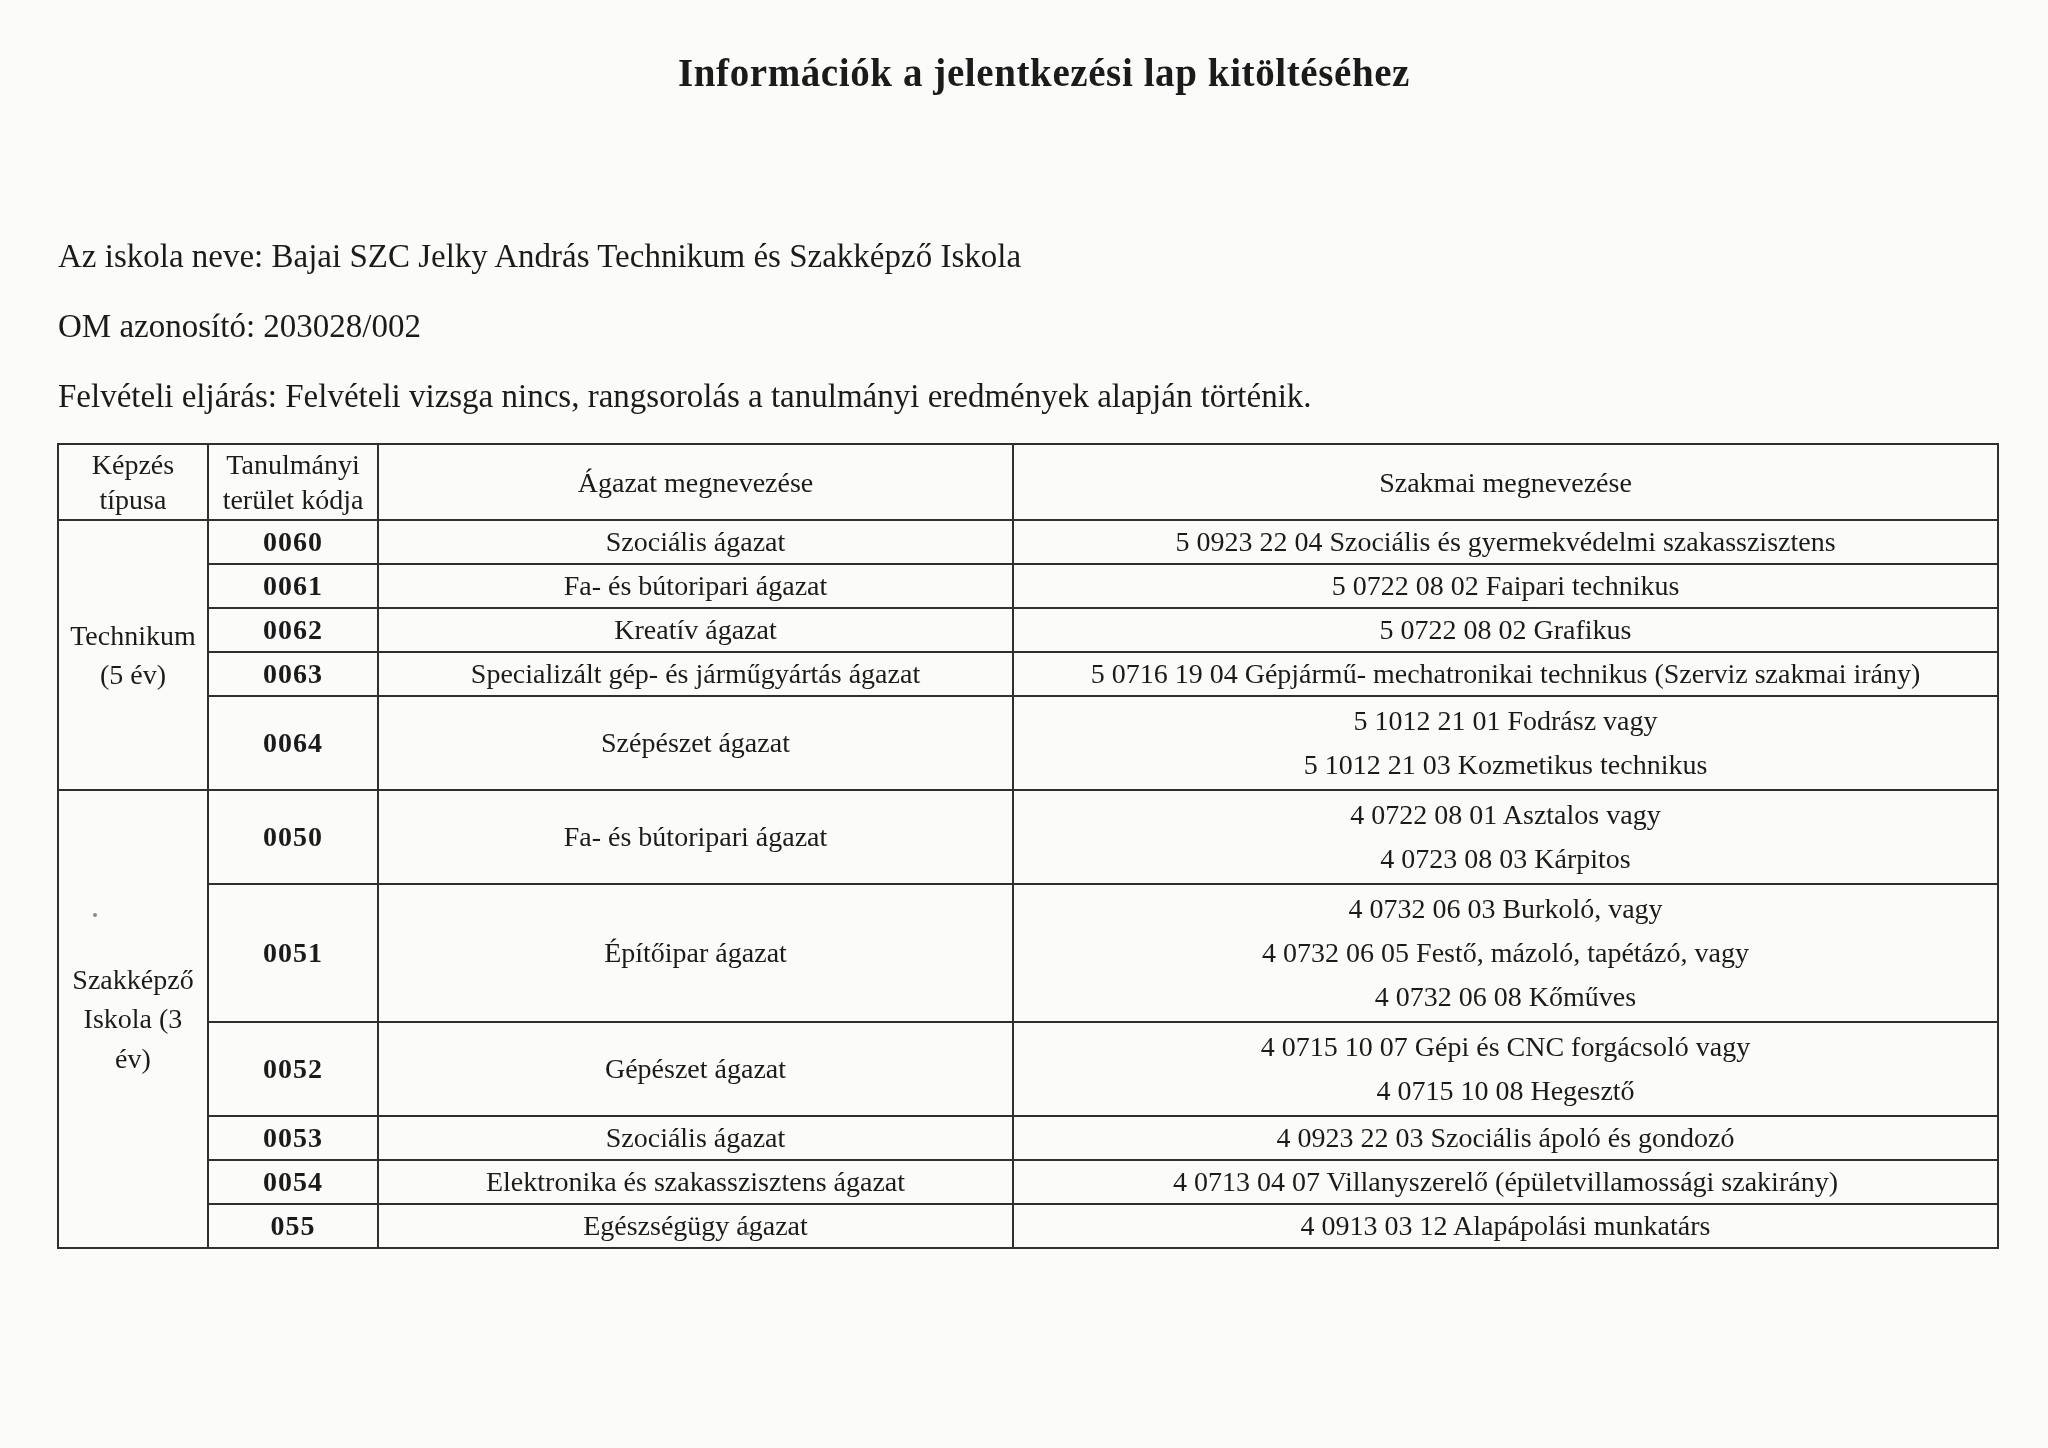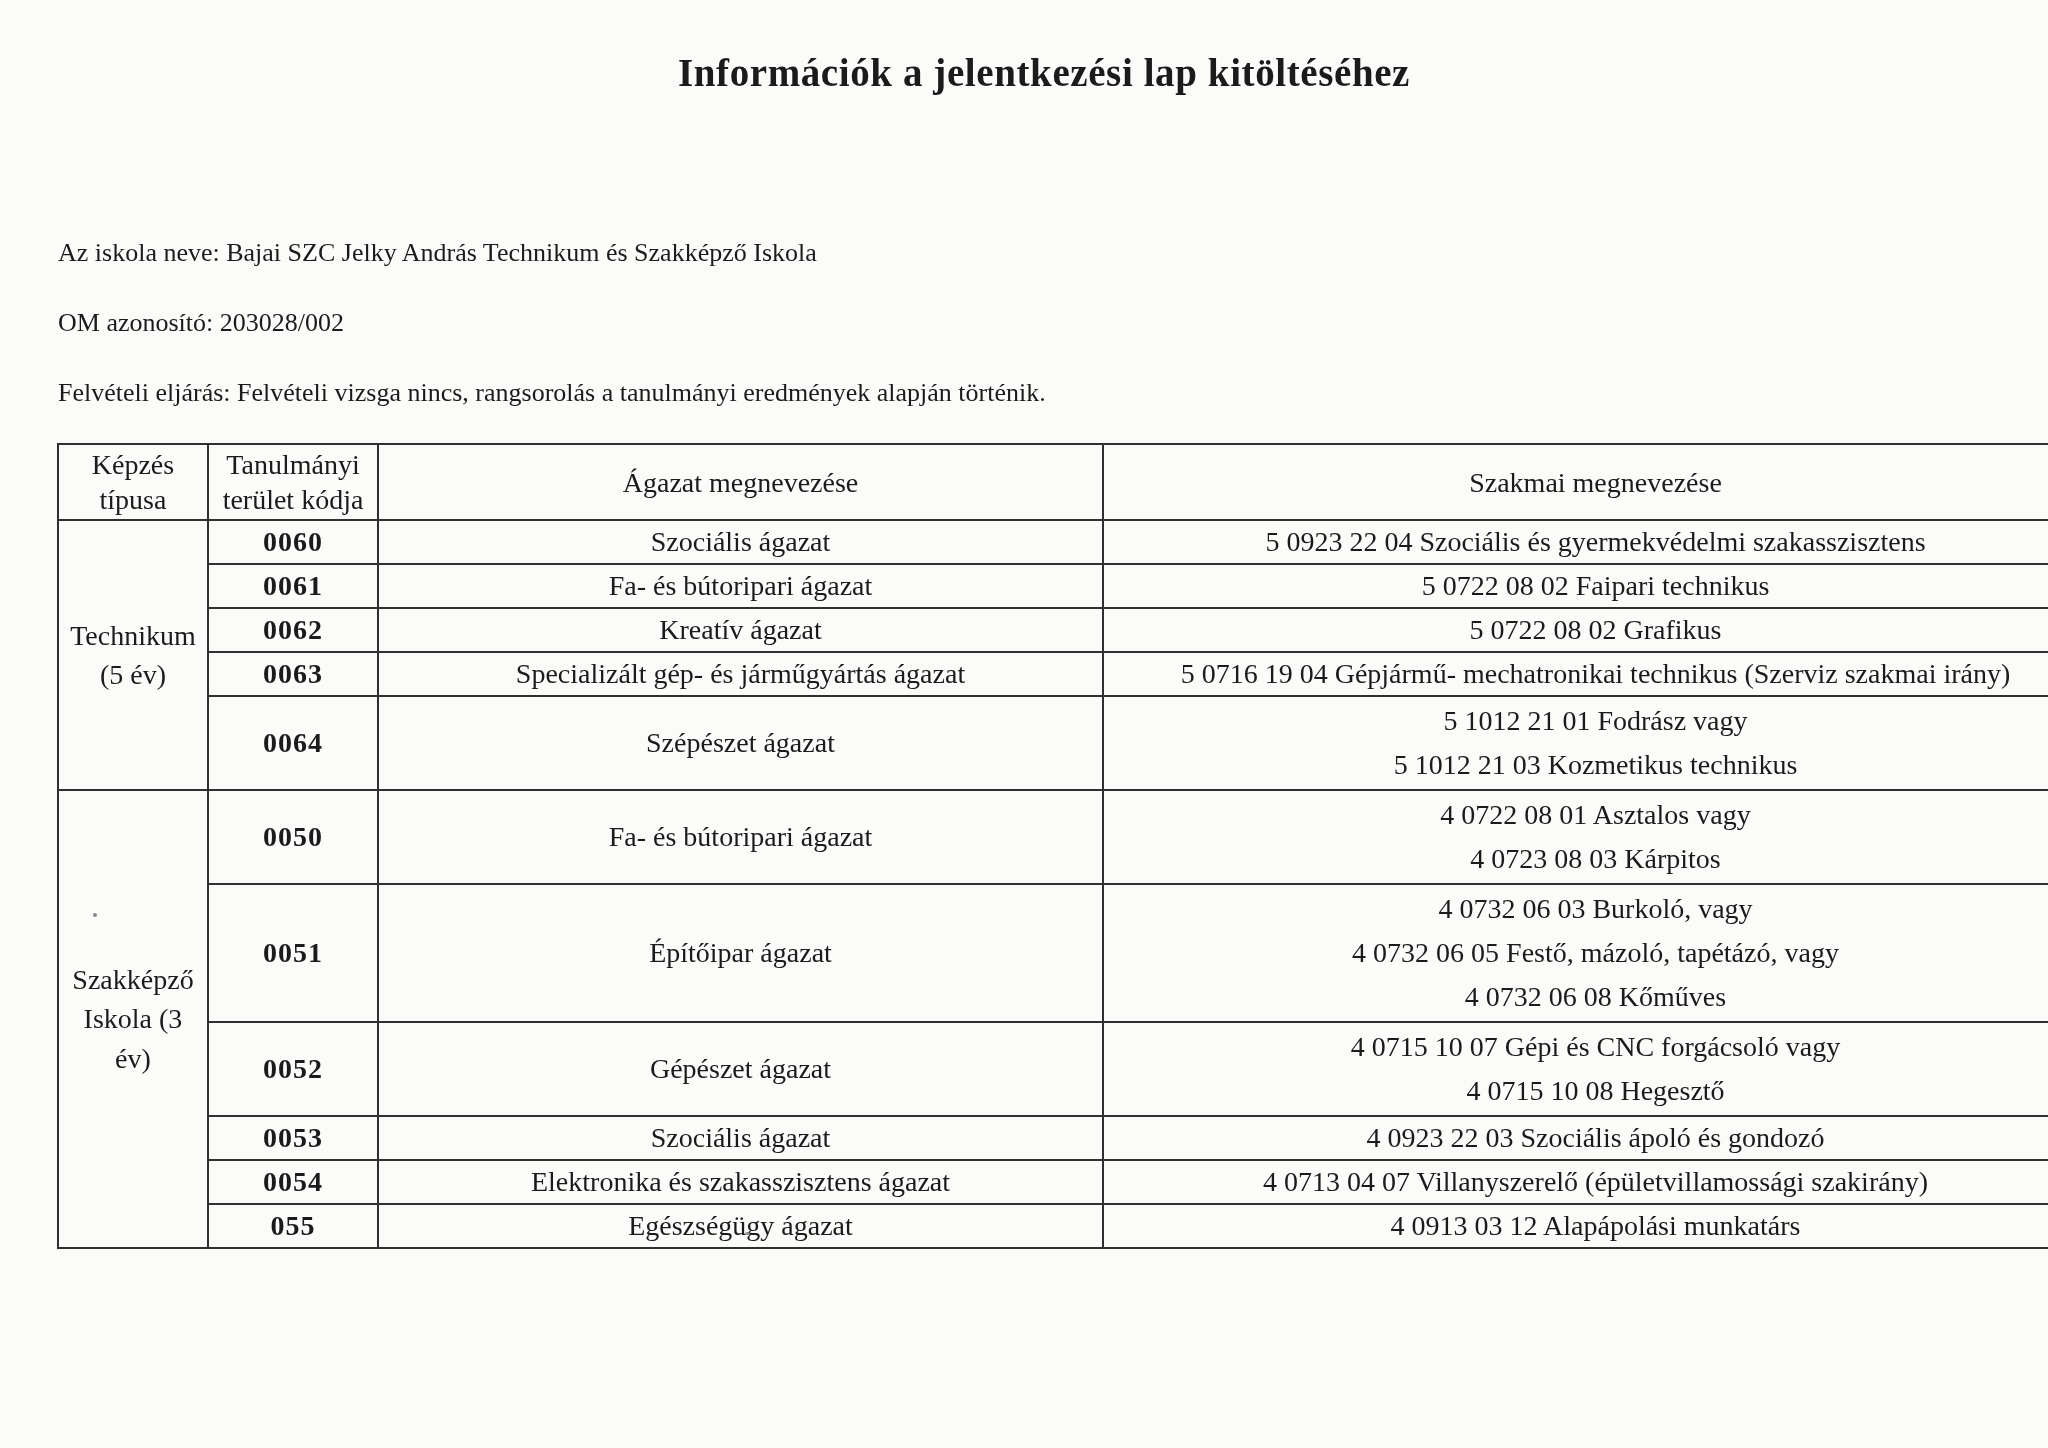--- a/index.html
+++ b/index.html
@@ -16,21 +16,21 @@
     top:50px; left:0; width:100%;
     text-align:center;
     font-size:39px;
     font-weight:bold;
     letter-spacing:0.6px;
     margin-left:20px;
   }
   .info-line {
     position:absolute;
     left:58px;
-    font-size:26px;
+    font-size:33px;
     white-space:nowrap;
     text-align:right;
   }
   .info-school    { top:238px; }
   .info-om        { top:308px; }
   .info-admission { top:378px; }
 
   table.main {
     position:absolute;
     left:57px; top:443px;
@@ -45,21 +45,21 @@
     vertical-align:middle;
     font-size:28px;
     padding:2px 6px;
   }
   tr.hrow  { height:73px; }
   tr.r1    { height:44px; }
   tr.r2    { height:88px; }
   tr.r3    { height:132px; }
   td.col-type   { width:150px; }
   td.col-code   { width:170px; }
-  td.col-agazat { width:725px; }
+  td.col-agazat { width:635px; }
   td.col-szak   { width:985px; }
   td.head { font-size:29px; line-height:1.25; }
   td.code { font-weight:bold; font-size:30px; letter-spacing:1px; }
   td.group { font-size:30px; line-height:1.4; }
   td.szak { white-space:nowrap;margin-top:36px; }
   .mline { line-height:44px; white-space:nowrap; }
   .speck {
     position:absolute;
     background:#8a8a8a;
     border-radius:50%;

